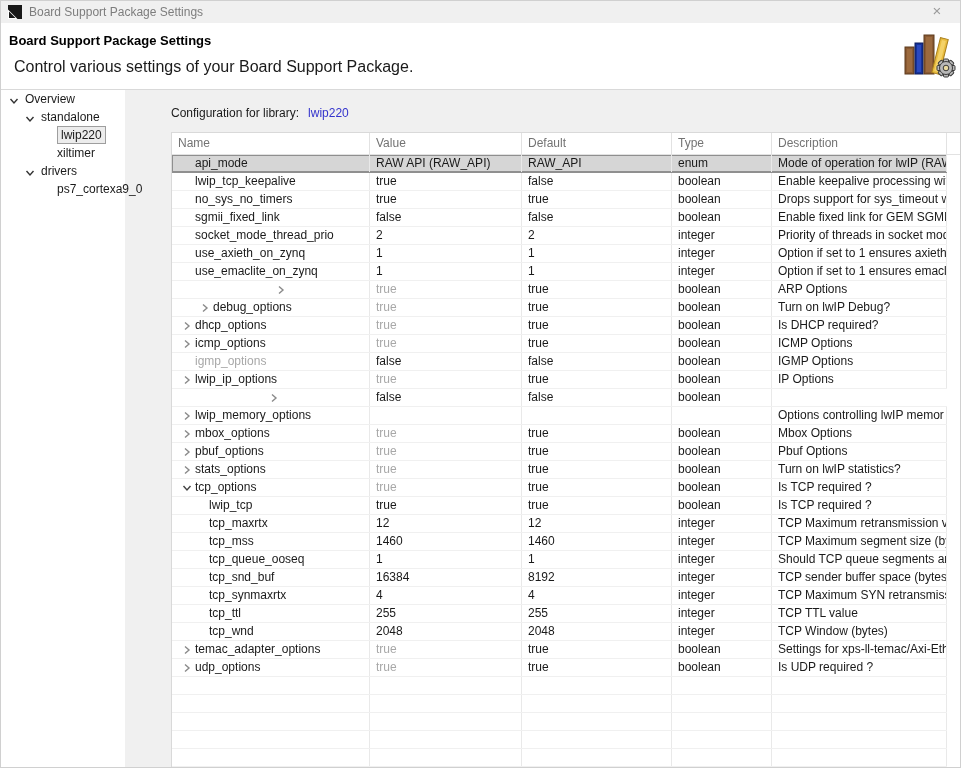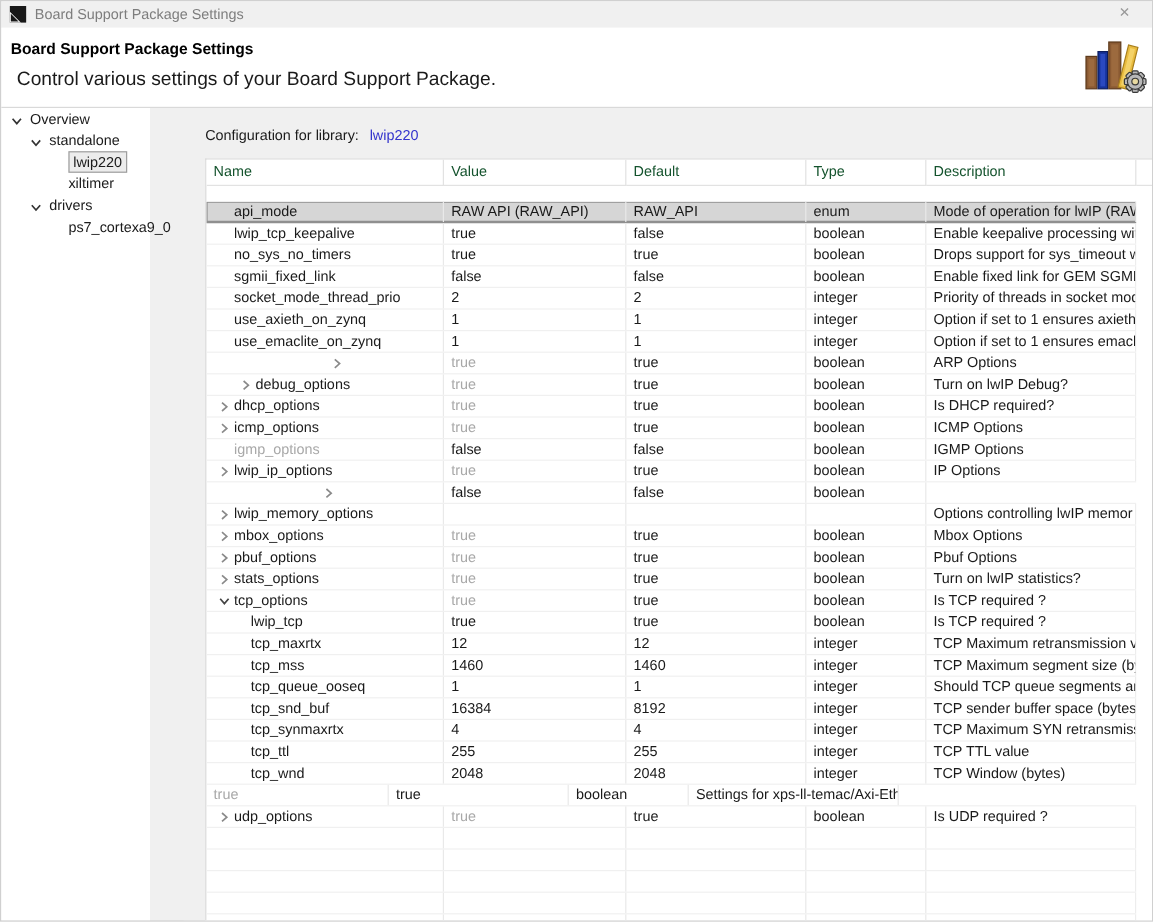--- a/index.html
+++ b/index.html
@@ -27,24 +27,24 @@
   .tree-item .t-label.sel { background:#ececec; border:1px solid #9e9e9e; padding:0 3px; line-height:16px; margin-top:0; }
 
   .main { position:absolute; left:152px; top:89px; right:0; bottom:0; background:#f0f0f0; }
   .config-line { position:absolute; left:18px; top:16px; }
   .config-line .lbl { color:#1a1a1a; }
   .config-line .lib-link { margin-left:9px; cursor:pointer; }
 
   
   .table-wrap { position:absolute; left:18px; top:42px; right:0; bottom:0; background:#ffffff; border-top:1px solid #d9d9d9; border-left:1px solid #d9d9d9; overflow:hidden; }
   .thead { display:flex; height:22px; background:#fff; }
-  .thead .hcell { border-right:1px solid #e2e2e2; border-bottom:1px solid #e2e2e2; padding:3px 0 0 6px; color:#14532d; white-space:nowrap; overflow:hidden; }
+  .thead .hcell { border-right:1px solid #e2e2e2; border-bottom:1px solid #e2e2e2; padding:3px 0 0 6px; color:#737373; white-space:nowrap; overflow:hidden; }
   .thead .hfill { flex:1; border-bottom:1px solid #e2e2e2; }
   .trow { display:flex; height:18px; }
-  .row-main { display:flex; width:775px; height:18px; border-bottom:1px solid #f0f0f0;margin-top:13px; }
+  .row-main { display:flex; width:775px; height:18px; border-bottom:1px solid #f0f0f0; }
   .row-main.selected { background:#d6d6d6; box-shadow:inset 0 0 0 1px #8f8f8f; border-bottom-color:#8f8f8f; }
   .cell { height:100%; border-right:1px solid #e9e9e9; line-height:17px; white-space:nowrap; overflow:hidden; padding-left:6px; }
   .cell.c-name { display:flex; align-items:center; padding-left:0; }
   .cell .expander { width:17px; height:17px; flex:0 0 17px; display:inline-flex; align-items:center; justify-content:center; }
   .gray { color:#a8a8a8; }
   .rfill { flex:1; background:#fff; }
 
   .w-name{width:198px;} .w-value{width:152px;} .w-default{width:150px;} .w-type{width:100px;} .w-desc{width:175px;}
 </style>
 </head>
@@ -514,20 +514,28 @@
               </div>
               <div class="cell w-value">2048</div>
               <div class="cell w-default">2048</div>
               <div class="cell w-type">integer</div>
               <div class="cell w-desc">TCP Window (bytes)</div>
             </div>
             <div class="rfill"></div>
           </div>
           <div class="trow">
             <div class="row-main">
+              <div class="cell c-name w-name" style="padding-left: 6px;">
+                <span class="expander">
+                  <svg width="10" height="10" viewBox="0 0 10 10">
+                    <polyline points="3,1.5 7,5 3,8.5" fill="none" stroke="#8a8a8a" stroke-width="1.4"></polyline>
+                  </svg>
+                </span>
+                <span>temac_adapter_options</span>
+              </div>
               <div class="cell w-value gray">true</div>
               <div class="cell w-default">true</div>
               <div class="cell w-type">boolean</div>
               <div class="cell w-desc">Settings for xps-ll-temac/Axi-Eth</div>
             </div>
             <div class="rfill"></div>
           </div>
           <div class="trow">
             <div class="row-main">
               <div class="cell c-name w-name" style="padding-left: 6px;">

